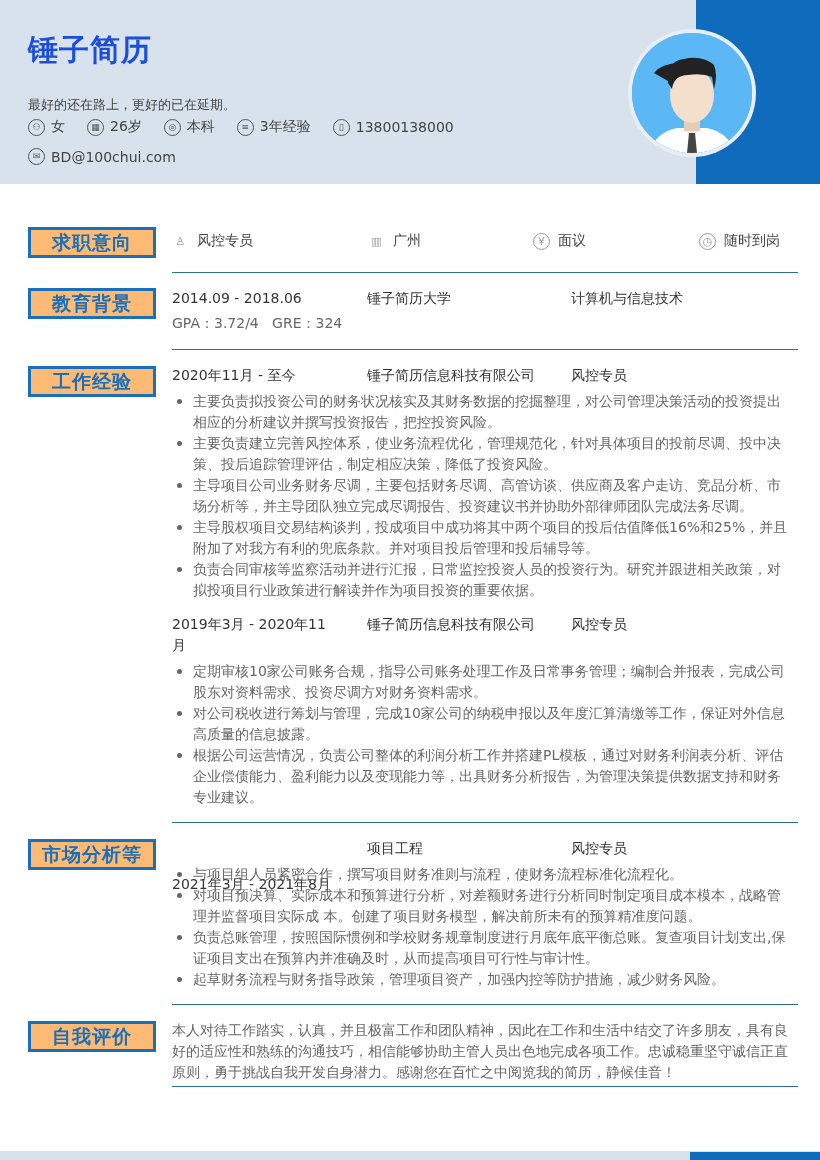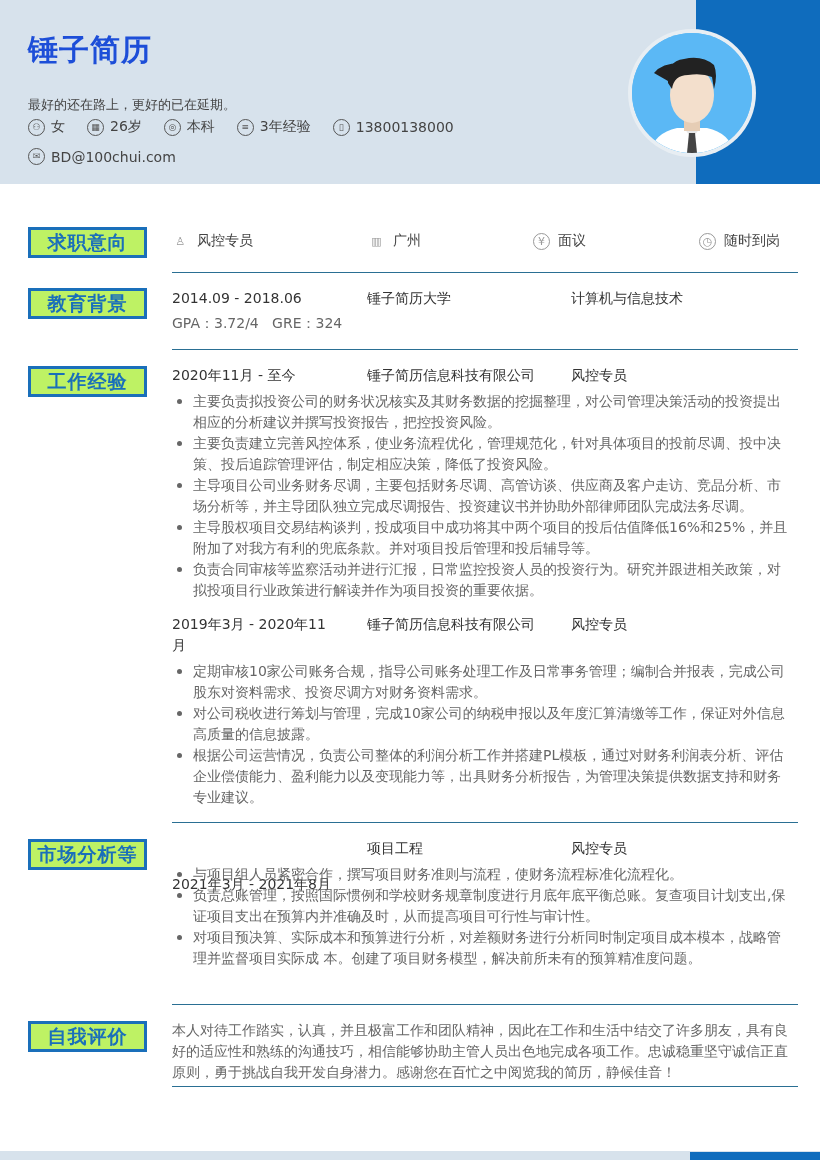--- a/index.html
+++ b/index.html
@@ -12,21 +12,21 @@
     .motto { position: absolute; left: 28px; top: 96px; font-size: 13px; color: #444; }
     .info-row { position: absolute; left: 28px; display: flex; align-items: center; font-size: 14px; color: #444; }
     .info-row.r1 { top: 118px; }
     .info-row.r2 { top: 148px; }
     .info-item { display: flex; align-items: center; margin-right: 22px; }
     .info-icon { width: 17px; height: 17px; border: 1.4px solid #555; border-radius: 50%; display: inline-flex; align-items: center; justify-content: center; font-size: 9px; color: #555; margin-right: 6px; line-height: 1; }
 
     .avatar-wrap { position: absolute; left: 628px; top: 29px; width: 128px; height: 128px; border-radius: 50%; background: #e8eef3; padding: 4px; }
     .avatar { width: 120px; height: 120px; border-radius: 50%; overflow: hidden; background: #5bb8f5; position: relative; }
 
-    .section-box { position: absolute; left: 28px; width: 119px; height: 31px; border: 3px solid #1a6fba; color: #1a6fba; font-size: 19px; font-weight: bold; display: flex; align-items: center; justify-content: center; letter-spacing: 1px; background: #bef264; }
+    .section-box { position: absolute; left: 28px; width: 128px; height: 31px; border: 3px solid #1a6fba; color: #1a6fba; font-size: 19px; font-weight: bold; display: flex; align-items: center; justify-content: center; letter-spacing: 1px; background: #fdba74; }
     .divider { position: absolute; left: 172px; width: 626px; height: 1px; background: #2a6f93; }
 
     .intent { position: absolute; top: 232px; display: flex; align-items: center; font-size: 14px; color: #444; }
     .intent-icon { width: 17px; height: 17px; color: #999; margin-right: 8px; display: inline-flex; align-items: center; justify-content: center; font-size: 11px; }
     .intent-icon.circ { border: 1.4px solid #999; border-radius: 50%; }
 
     .bold-line { position: absolute; font-size: 14px; font-weight: normal; color: #333; }
     .plain-line { position: absolute; font-size: 14px; color: #666; }
 
     .bullets { position: absolute; left: 172px; width: 616px; list-style: none; font-size: 14px; color: #666; line-height: 21px; }
@@ -139,22 +139,23 @@
   <li>根据公司运营情况，负责公司整体的利润分析工作并搭建PL模板，通过对财务利润表分析、评估企业偿债能力、盈利能力以及变现能力等，出具财务分析报告，为管理决策提供数据支持和财务专业建议。</li>
 </ul>
 <div class="divider" style="top:822px;"></div>
 
 <div class="section-box" style="top:839px;">市场分析等</div>
 <div class="bold-line" style="left:172px; top:876px;text-align:center;">2021年3月 - 2021年8月</div>
 <div class="bold-line" style="left:367px; top:840px;">项目工程</div>
 <div class="bold-line" style="left:571px; top:840px;">风控专员</div>
 <ul class="bullets" style="top:864px;">
   <li>与项目组人员紧密合作，撰写项目财务准则与流程，使财务流程标准化流程化。</li>
+  <li>对项目预决算、实际成本和预算进行分析，对差额财务进行分析同时制定项目成本模本，战略管理并监督项目实际成 本。创建了项目财务模型，解决前所未有的预算精准度问题。</li>
   <li>负责总账管理，按照国际惯例和学校财务规章制度进行月底年底平衡总账。复查项目计划支出,保证项目支出在预算内并准确及时，从而提高项目可行性与审计性。</li>
-  <li>对项目预决算、实际成本和预算进行分析，对差额财务进行分析同时制定项目成本模本，战略管理并监督项目实际成 本。创建了项目财务模型，解决前所未有的预算精准度问题。</li>
+  <li>起草财务流程与财务指导政策，管理项目资产，加强内控等防护措施，减少财务风险。</li>
 </ul>
 <div class="divider" style="top:1004px;"></div>
 
 <div class="section-box" style="top:1021px;">自我评价</div>
 <div class="para">本人对待工作踏实，认真，并且极富工作和团队精神，因此在工作和生活中结交了许多朋友，具有良好的适应性和熟练的沟通技巧，相信能够协助主管人员出色地完成各项工作。忠诚稳重坚守诚信正直原则，勇于挑战自我开发自身潜力。感谢您在百忙之中阅览我的简历，静候佳音！</div>
 <div class="divider" style="top:1086px;"></div>
 
 <div class="footer"></div>
 <div class="footer-accent"></div>
 

